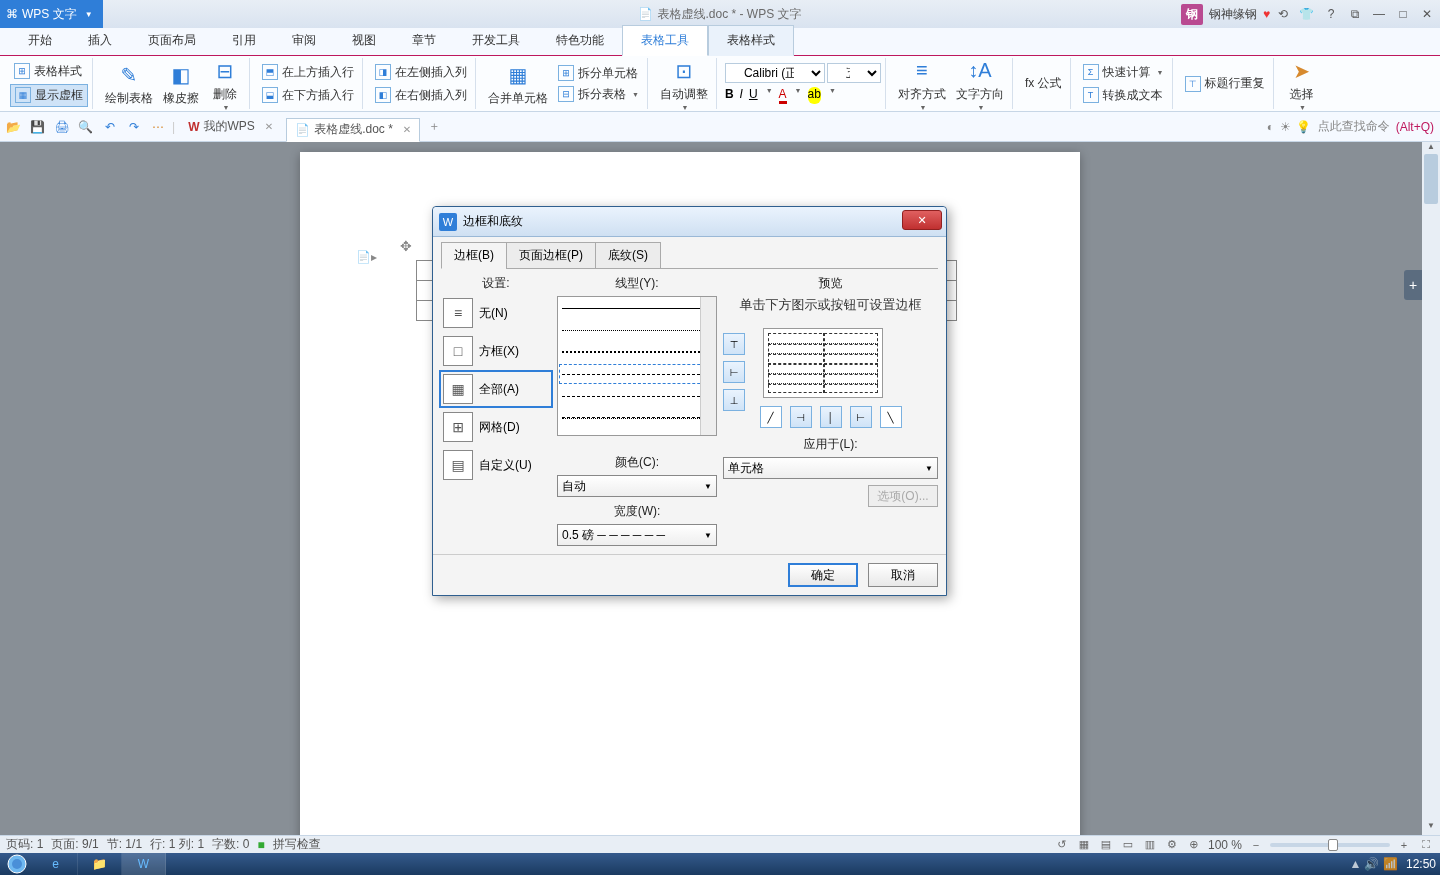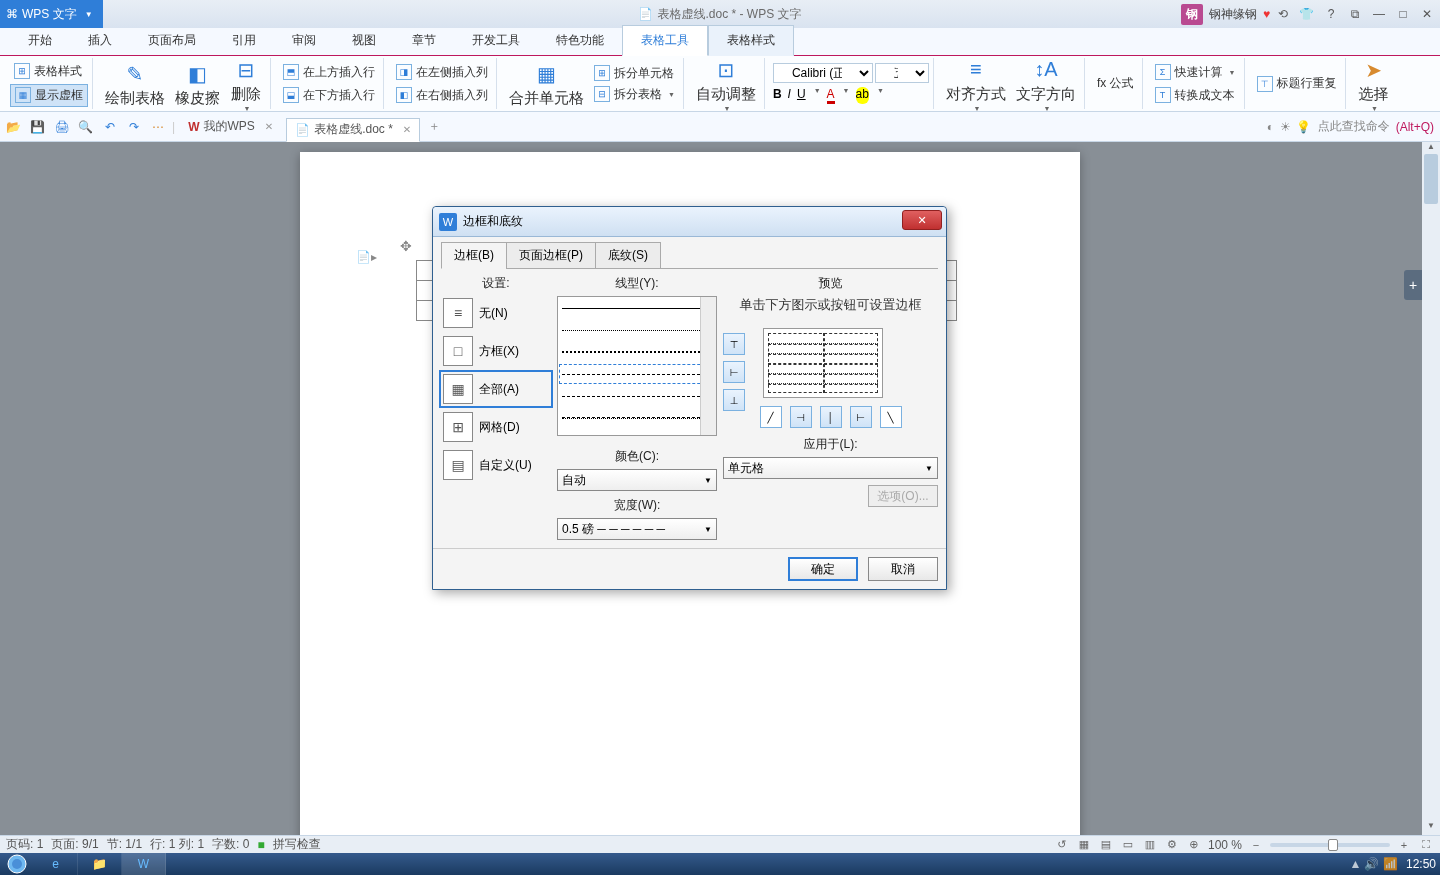--- a/index.html
+++ b/index.html
@@ -24,21 +24,21 @@
 
 
 .ribbon { height:56px; background:#fbfdff; border-bottom:1px solid #c7d6e6; display:flex; align-items:center; padding:2px 6px; gap:4px;}
 .rgroup { display:flex; flex-direction:column; gap:2px; padding:0 4px; border-right:1px solid #d6e0ec; height:100%; justify-content:center;}
 .rgroup.tall { flex-direction:row; align-items:center;}
 .rbtn { display:flex; align-items:center; gap:4px; padding:2px 4px; color:#333; white-space:nowrap;}
 .rbtn.active { background:#cfe3f7; border:1px solid #7bb1e0;}
 .rico { width:16px; height:16px; display:inline-flex; align-items:center; justify-content:center; color:#2f7ed8; border:1px solid #7bb1e0; font-size:9px;}
 .rico.big { width:32px; height:28px; border:none; font-size:20px;}
 .rvert { display:flex; flex-direction:column; align-items:center; padding:2px 4px; gap:1px;}
-.rvert .lbl { font-size:15px; color:#333;}
+.rvert .lbl { font-size:12px; color:#333;}
 .dd-arrow { font-size:7px; color:#666; margin-left:2px;}
 select.rsel { height:20px; border:1px solid #b8ccde; background:#fff; padding:0 14px; font-size:12px;}
 
 
 .quickbar { height:30px; background:#f5f9ff; border-bottom:1px solid #c7d6e6; display:flex; align-items:center; padding:0 4px; gap:4px; position:relative;}
 .qbtn { width:20px; height:20px; display:flex; align-items:center; justify-content:center; color:#d78a2f;}
 .qbtn.blue{color:#2f7ed8;}
 .doc-tab { display:flex; align-items:center; height:24px; padding:0 8px; gap:4px; border:1px solid transparent; color:#555;}
 .doc-tab.active { background:#fff; border:1px solid #b8ccde; border-bottom:1px solid #fff; position:relative; top:3px;}
 .doc-tab .x { color:#999; margin-left:6px; font-size:10px;}
@@ -398,21 +398,21 @@
               <div class="ll-line" style="border-top-style:dashed"></div>
             </div>
           <div class="ll-item">
               <div class="ll-line" style="border-top:1px dashed #000"></div>
             </div>
           <div class="ll-item">
               <div class="ll-line" style="border-top:1px dashed #000;height:2px;border-bottom:1px dotted #000;"></div>
             </div>
           <div class="ll-scroll"></div>
         </div>
-        <div class="grp-label" style="margin-top:12px">颜色(C):</div>
+        <div class="grp-label" style="margin-top:18px">颜色(C):</div>
         <div class="combo">
             <span>自动</span>
             <span class="arr">▼</span>
           </div>
         <div class="grp-label" style="margin-top:6px">宽度(W):</div>
         <div class="combo">
             <span>0.5  磅 ─ ─ ─ ─ ─ ─</span>
             <span class="arr">▼</span>
           </div>
       </div>

